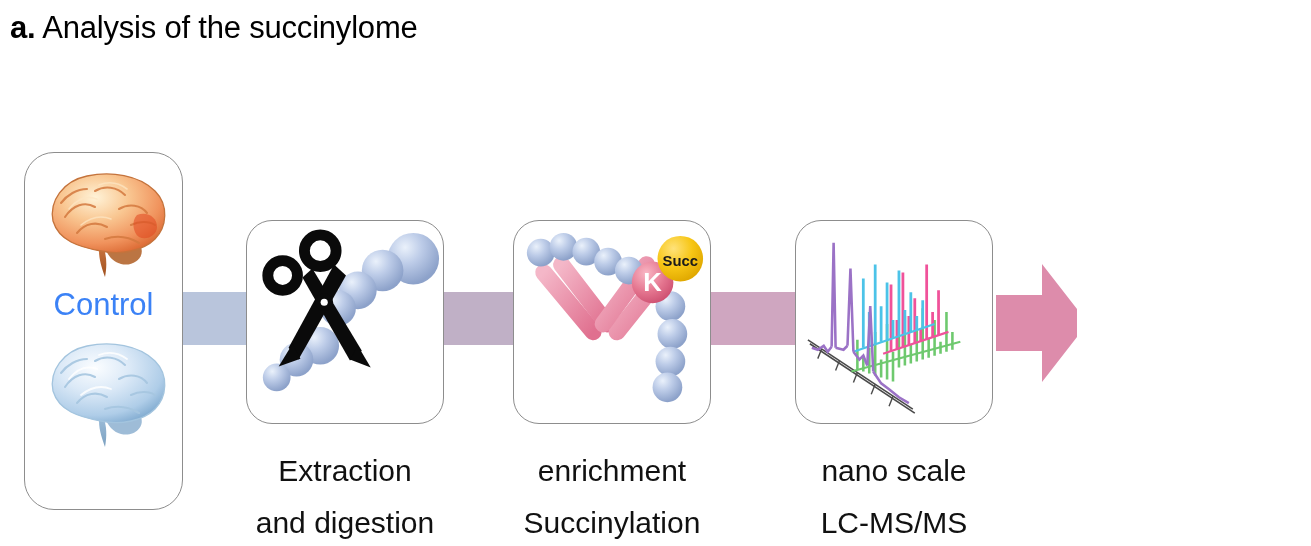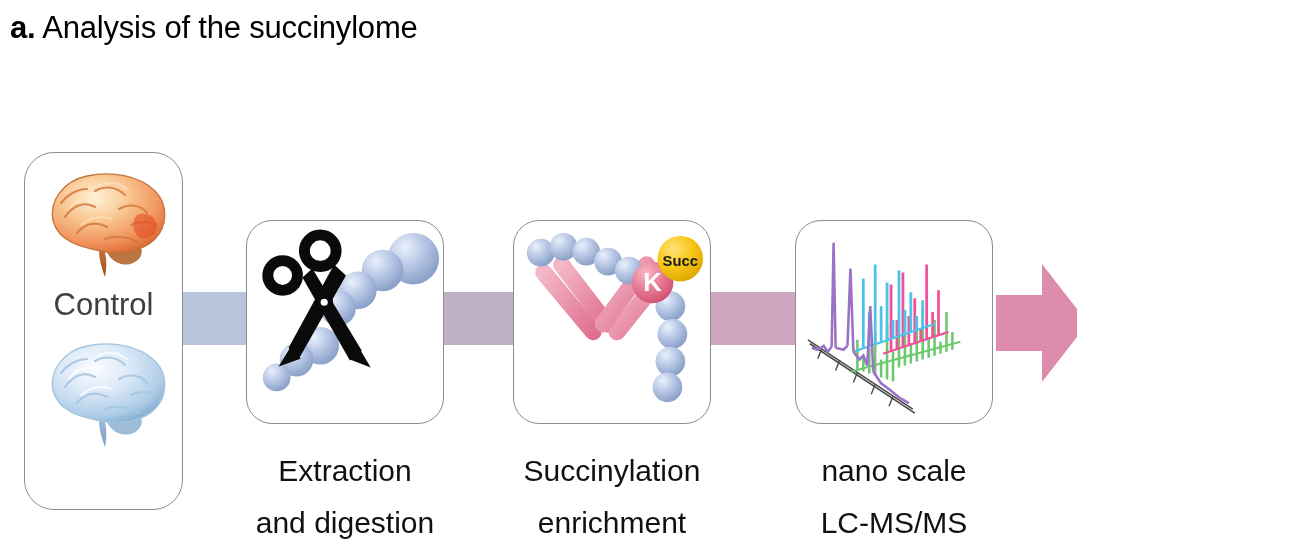--- a/index.html
+++ b/index.html
@@ -79,21 +79,21 @@
   }
   .caption .cap-line { display: block; margin-top: 14px; }
 
   
   .brain-label {
     position: absolute;
     width: 100%;
     text-align: center;
     font-size: 31px;
     line-height: 36px;
-    color: #404040;
+    color: #3b82f6;
   }
   .brain {
     position: absolute;
     left: 50%;
     transform: translateX(-50%);
   }
 
   
   .svg-fill { display: block; width: 100%; height: 100%; }
 </style>
@@ -297,22 +297,22 @@
         </g>
 
         <g>
           <circle cx="168" cy="38" r="23" fill="url(#succGrad)"></circle>
           <text x="168" y="45" text-anchor="middle" font-family="Liberation Sans, sans-serif" font-size="15" font-weight="bold" fill="#1a1a1a">Succ</text>
         </g>
       </svg>
     </div>
   </div>
   <div class="caption" style="left:472px; top:438px; width:280px;">
+    <span class="cap-line">enrichment</span>
     <span class="cap-line">Succinylation</span>
-    <span class="cap-line">enrichment</span>
   </div>
 
   <div class="panel" style="left:795px; top:220px; width:198px; height:204px;">
     <div class="panel-inner">
       <svg class="svg-fill" viewBox="0 0 198 204" aria-hidden="true">
 
         <g stroke="#4a4a4a" stroke-width="1.6">
           <line x1="12" y1="120" x2="118" y2="190"></line>
           <line x1="14" y1="124" x2="120" y2="194"></line>
         </g>

